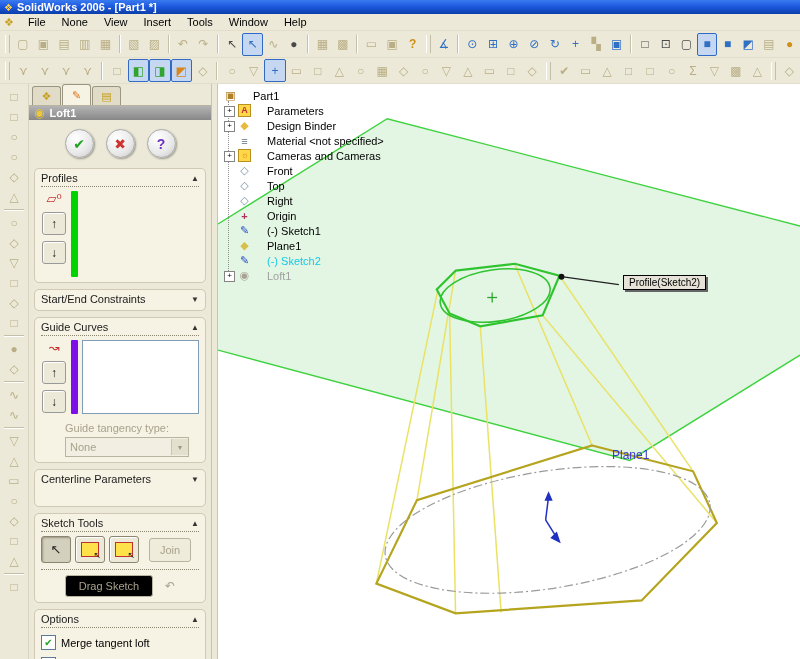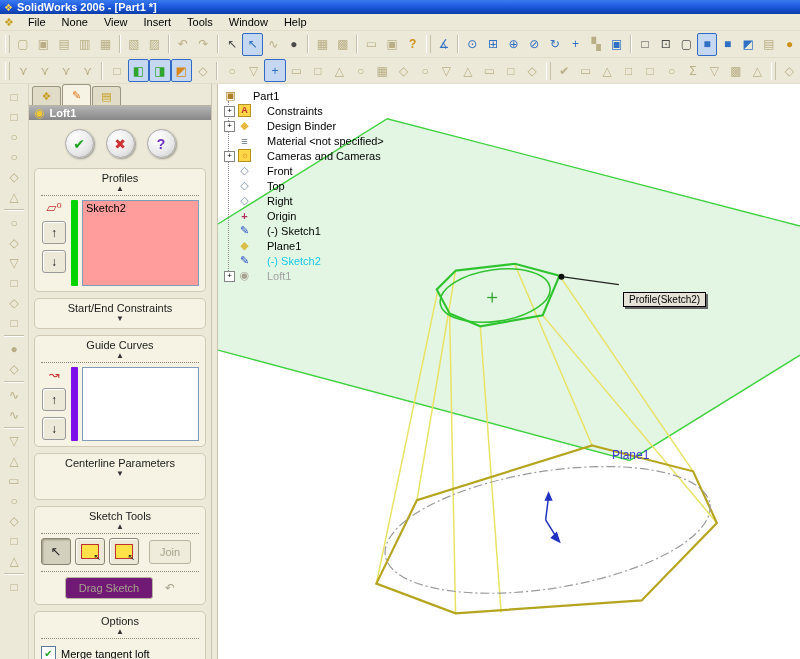--- a/index.html
+++ b/index.html
@@ -40,21 +40,21 @@
   .pmhead{height:19px;background:linear-gradient(180deg,#B4B4B4,#878787);display:flex;align-items:center;
     color:#fff;font-weight:bold;padding:0 5px;}
   .pmhead .hico{color:#F0C830;margin-right:5px;font-size:12px;}
   .okrow{display:flex;justify-content:center;gap:12px;padding:9px 0 7px 0;}
   .rbtn{width:27px;height:27px;border-radius:50%;border:1px solid #AAA;display:flex;align-items:center;justify-content:center;
     font-size:14px;font-weight:bold;background:radial-gradient(circle at 35% 30%,#FFFFFF 0%,#E8E8E8 60%,#C8C8C8 100%);
     box-shadow:1px 1px 2px rgba(0,0,0,.35);}
   .rbtn.ok{color:#1FA320}.rbtn.cancel{color:#D03030}.rbtn.help{color:#7030C0}
   .group{margin:3px 5px;background:#F6F3E4;border:1px solid #CFC9B6;border-radius:5px;padding:3px 6px 5px 6px;}
   .ghead{display:flex;align-items:center;justify-content:space-between;border-bottom:1px dotted #8A8672;
-    padding-bottom:2px;margin-bottom:4px;color:#1A1A1A;flex-direction:column;}
+    padding-bottom:2px;margin-bottom:4px;color:#1A1A1A;}
   .garr{font-size:8px;color:#333;}
   .gbody{display:flex;gap:4px;}
   .lcol{display:flex;flex-direction:column;align-items:center;gap:6px;width:26px;}
   .picon{color:#C43030;font-size:13px;}
   .updown{width:22px;height:21px;background:#ECE9D8;border:1px solid #999;border-radius:3px;
     box-shadow:inset 1px 1px 0 #fff;display:flex;align-items:center;justify-content:center;
     font-weight:bold;font-size:12px;color:#111;}
   .bar{width:7px;border-radius:1px;}
   .bar.green{background:#00D400;height:86px;}
   .bar.purple{background:#7C10E8;height:74px;}
@@ -72,21 +72,21 @@
   .sqbtn{width:28px;height:25px;border:1px solid #8A8672;border-radius:3px;background:#ECE9D8;
     display:flex;align-items:center;justify-content:center;box-shadow:inset 1px 1px 0 #fff;}
   .sqbtn.pressed{background:#D4D0BE;box-shadow:inset 1px 1px 2px #9A9682;}
   .sqbtn .cur{font-size:13px;color:#222;}
   .sdico{width:16px;height:13px;background:#FFE14A;border:1px solid #C03030;position:relative;}
   .sdico .mini{position:absolute;right:-3px;bottom:-4px;font-size:9px;color:#222;}
   .joinbtn{width:40px;height:22px;border:1px solid #B8B4A0;border-radius:3px;background:#EFECDB;
     color:#A8A28C;display:flex;align-items:center;justify-content:center;margin-left:6px;}
   .dots{border-top:1px dotted #8A8672;margin:6px 0 5px 0;}
   .dragrow{display:flex;align-items:center;gap:12px;justify-content:center;}
-  .dragbtn{width:86px;height:20px;border:1px solid #B8B4A0;border-radius:3px;background:#701a75;
+  .dragbtn{width:86px;height:20px;border:1px solid #B8B4A0;border-radius:3px;background:#000000;
     color:#A8A28C;display:flex;align-items:center;justify-content:center;}
   .undosm{color:#A8A28C;font-size:12px;}
   .cbrow{display:flex;align-items:center;gap:5px;margin:7px 0;}
   .cb{width:13px;height:13px;background:#fff;border:1px solid #5A7A9A;display:flex;align-items:center;
     justify-content:center;font-size:10px;color:#21A121;font-weight:bold;flex:0 0 auto;}
   .splitter{width:5px;background:#ECE9D8;border-left:1px solid #C8C4B0;border-right:1px solid #C8C4B0;flex:0 0 auto;}
   
   .viewport{flex:1;position:relative;background:#fff;overflow:hidden;}
   .viewport svg{position:absolute;left:0;top:0;width:100%;height:100%;}
   .tree{position:absolute;left:6px;top:4px;font-size:11px;color:#000;z-index:2;}
@@ -98,21 +98,21 @@
   .tic{width:13px;text-align:center;margin-right:4px;font-size:11px;flex:0 0 auto;}
   .ic-part{color:#B08028}.ic-binder{color:#E8B93E}.ic-material{color:#607080}
   .ic-plane{color:#7A8FA6}.ic-origin{color:#B03060;font-weight:bold}.ic-sketch{color:#2850C8}
   .ic-plane1{color:#D8BE4A}.ic-loft{color:#A8A090}
   .ic-ann{background:#FFD84A;border:1px solid #B89020;color:#C03030;font-size:9px;font-weight:bold;
     width:11px;height:11px;line-height:11px;}
   .ic-lights{background:#FFD84A;border:1px solid #B89020;color:#E07818;font-size:9px;width:11px;height:11px;line-height:11px;}
   .tlabel{white-space:nowrap;padding-left:12px;}
   .trow.cyan .tlabel{color:#18C8E8;}
   .trow.gray .tlabel{color:#A0A0A0;}
-  .callout{position:absolute;left:405px;top:208px;background:#E6E2D8;border:1px solid #000;
+  .callout{position:absolute;left:405px;top:191px;background:#E6E2D8;border:1px solid #000;
     box-shadow:2px 2px 0 #666;font-size:10px;padding:1px 5px;z-index:3;color:#000;}
   .planelabel{position:absolute;left:394px;top:364px;color:#3A3ACC;font-size:12px;z-index:2;}
 </style>
 </head>
 <body>
 
 <div class="app">
 
   <div class="titlebar">
     <span class="appico">❖</span>
@@ -275,23 +275,20 @@
           <span>Profiles</span>
           <span class="garr">▲</span>
         </div>
         <div class="gbody">
           <div class="lcol">
             <span class="picon">▱⁰</span>
             <span class="updown">↑</span>
             <span class="updown">↓</span>
           </div>
           <span class="bar green"></span>
-          <div class="listbox pink">
-            <div class="listitem">Sketch2</div>
-          </div>
         </div>
       </div>
 
       <div class="group">
         <div class="ghead" style="border-bottom:none;margin-bottom:0;padding-bottom:0">
           <span>Start/End Constraints</span>
           <span class="garr">▼</span>
         </div>
       </div>
 
@@ -301,20 +298,27 @@
           <span class="garr">▲</span>
         </div>
         <div class="gbody">
           <div class="lcol">
             <span class="picon">↝</span>
             <span class="updown">↑</span>
             <span class="updown">↓</span>
           </div>
           <span class="bar purple"></span>
           <div class="listbox white"></div>
+        </div>
+        <div class="tangency">
+          <span class="lab">Guide tangency type:</span>
+          <div class="combo">
+            <span>None</span>
+            <span class="ca">▼</span>
+          </div>
         </div>
       </div>
 
       <div class="group">
         <div class="ghead" style="border-bottom:none;margin-bottom:16px;padding-bottom:0">
           <span>Centerline Parameters</span>
           <span class="garr">▼</span>
         </div>
       </div>
 
@@ -406,21 +410,21 @@
       </svg>
 
       <div class="tree">
         <div class="trow root">
           <span class="tic ic-part">▣</span>
           <span class="tlabel">Part1</span>
         </div>
         <div class="trow">
           <span class="texp">+</span>
           <span class="tic ic-ann">A</span>
-          <span class="tlabel">Constraints</span>
+          <span class="tlabel">Parameters</span>
         </div>
         <div class="trow">
           <span class="texp">+</span>
           <span class="tic ic-binder">◆</span>
           <span class="tlabel">Design Binder</span>
         </div>
         <div class="trow">
           <span class="tic ic-material">≡</span>
           <span class="tlabel">Material &lt;not specified&gt;</span>
         </div>

